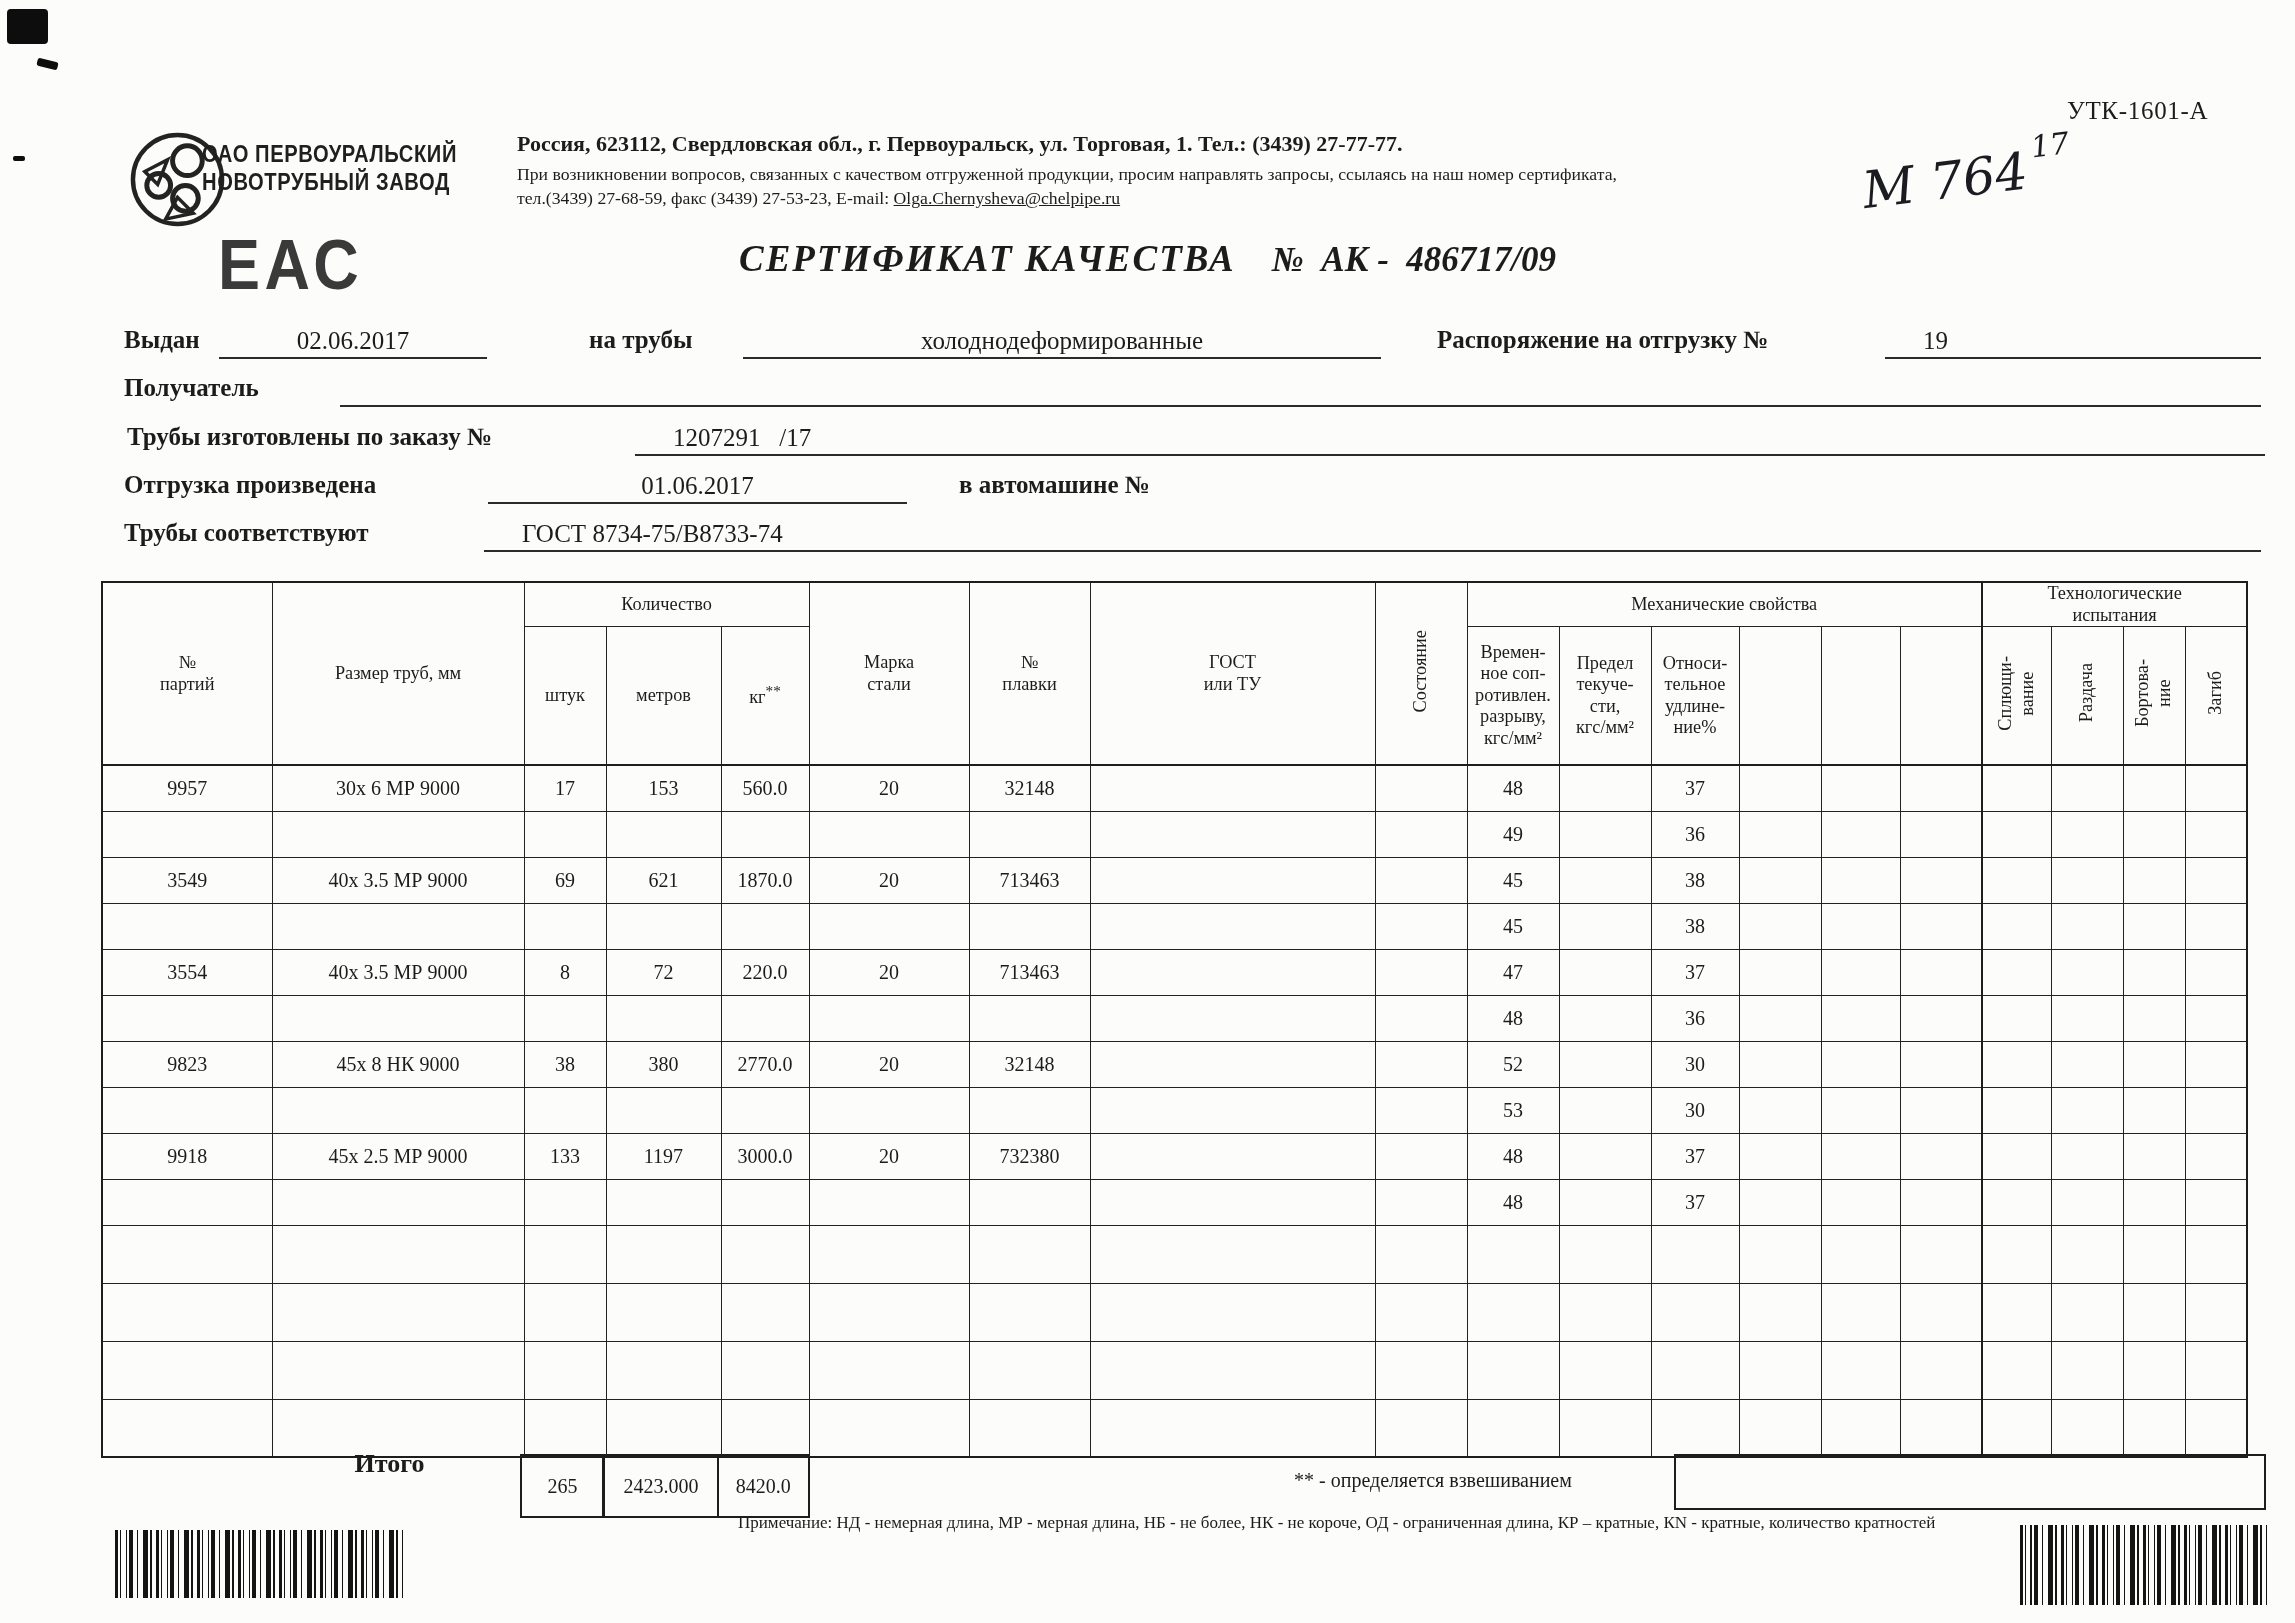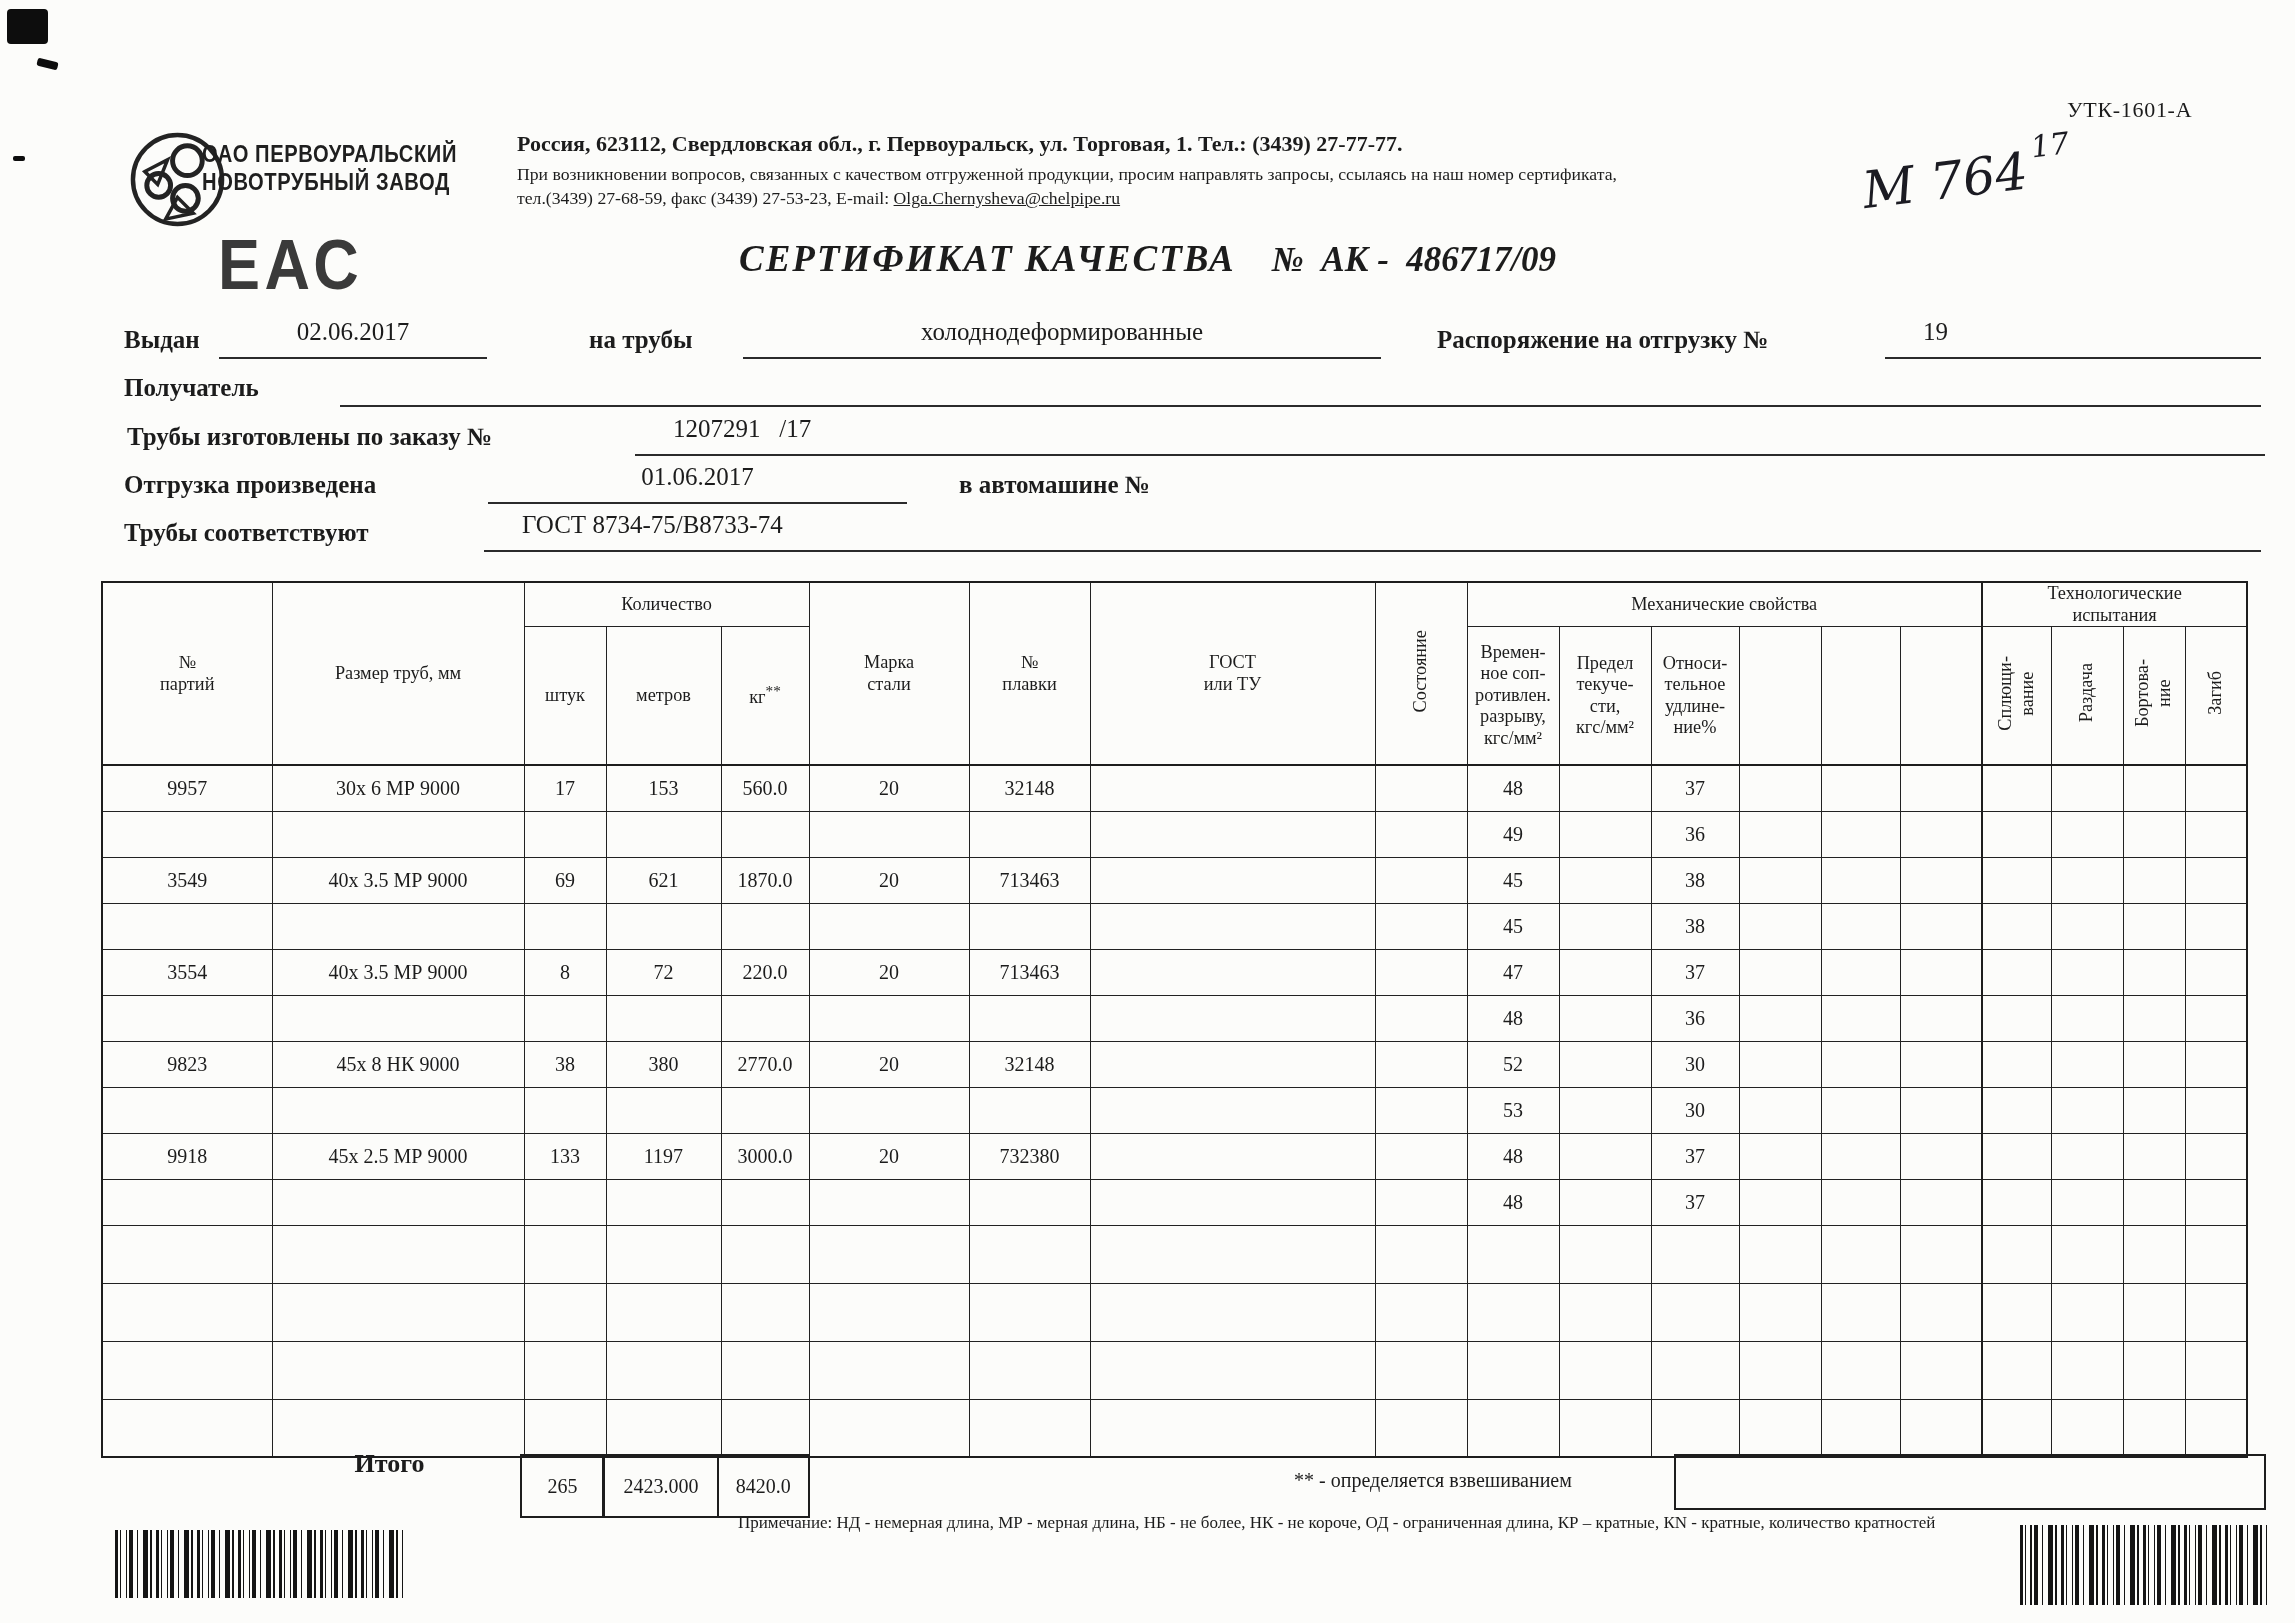--- a/index.html
+++ b/index.html
@@ -27,41 +27,41 @@
     position:absolute;left:218px;top:224px;
     font-family:"Liberation Sans","DejaVu Sans",sans-serif;
     font-weight:bold;font-size:63px;letter-spacing:4.6px;color:#3a3a3a;
     transform:scaleY(1.12);transform-origin:left top;
   }
   .addr{position:absolute;left:517px;top:131px;width:1388px;}
   .addr-l1{font-weight:bold;font-size:22px;margin-bottom:6.5px;}
   .addr-l2{font-size:17.7px;margin-bottom:3.9px;}
   .addr-l3{font-size:17.7px;font-family:Liberation Serif, serif;}
   .addr-l3 .email{text-decoration:underline;}
-  .utk{position:absolute;left:2067px;top:97px;font-size:22px;letter-spacing:0.7px;}
+  .utk{position:absolute;left:2067px;top:97px;font-size:25px;letter-spacing:0.7px;}
   .handwritten{
     position:absolute;left:1862px;top:149px;
     font-style:italic;font-size:51px;color:#1b1b22;
     transform:rotate(-7deg);white-space:nowrap;
     font-family:"DejaVu Serif","Liberation Serif",serif;
   }
   .handwritten sup{font-size:30px;position:relative;top:-11.8px;left:6.5px;}
   .title-row{
     position:absolute;left:0;top:237px;width:2295px;text-align:center;white-space:nowrap;
   }
   .title-main{font-style:italic;font-weight:bold;font-size:37px;letter-spacing:2px;}
   .title-num{font-style:italic;font-weight:bold;font-size:35px;margin-left:36px;white-space:pre;}
 
   
   .fline{position:absolute;height:38px;white-space:nowrap;}
   .flabel{position:absolute;bottom:5.2px;font-weight:bold;font-size:25px;}
   .fval{
     position:absolute;bottom:0;height:37px;
     border-bottom:2px solid #2b2b2b;font-size:25px;
-    display:flex;align-items:flex-end;justify-content:center;padding-bottom:11px;box-sizing:border-box;
+    display:flex;align-items:flex-end;justify-content:center;padding-bottom:2px;box-sizing:border-box;
   }
   .fval.left{justify-content:flex-start;padding-left:38px;}
 
   
   .cert-table{
     position:absolute;left:101px;top:581px;width:2144px;
     border-collapse:collapse;table-layout:fixed;
   }
   .cert-table th,.cert-table td{
     border:1.3px solid #222;padding:0;overflow:hidden;

